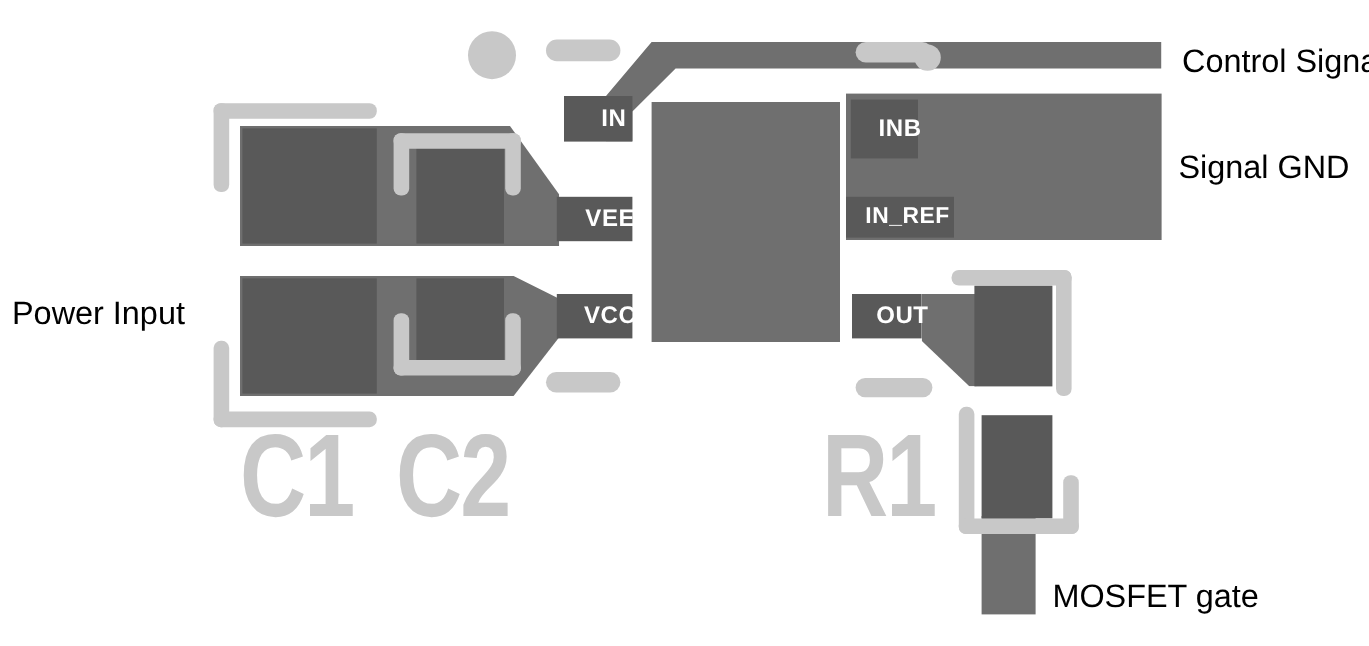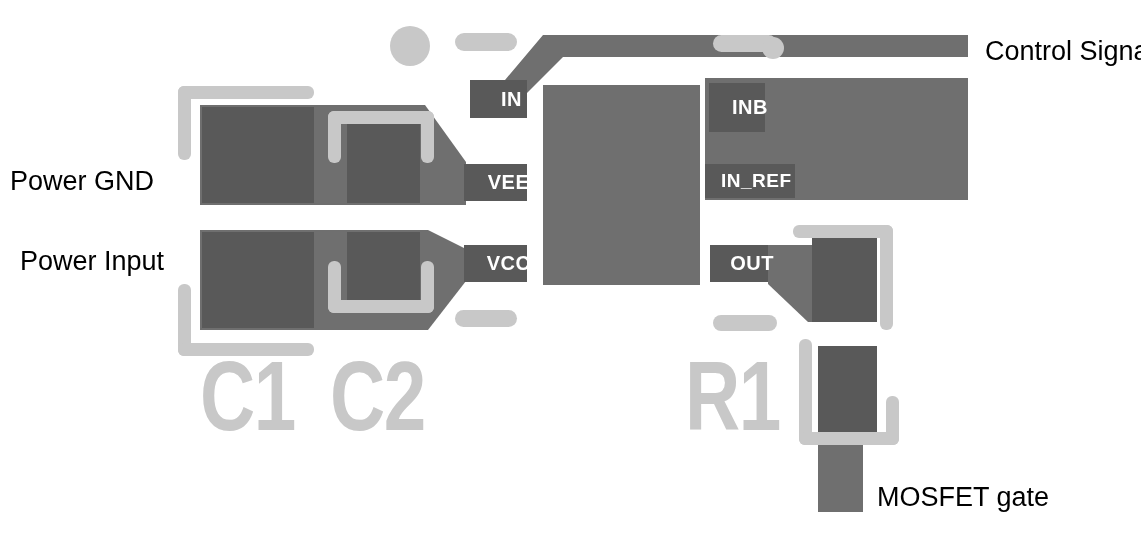--- a/index.html
+++ b/index.html
@@ -97,18 +97,18 @@
   <div class="silk bar" style="left:793px; top:225px; width:100px; height:13px;"></div>
   <div class="silk bar" style="left:880px; top:225px; width:13px; height:105px;"></div>
   <div class="silk bar" style="left:799px; top:339px; width:13px; height:106px;"></div>
   <div class="silk bar" style="left:799px; top:432px; width:100px; height:13px;"></div>
   <div class="silk bar" style="left:886px; top:396px; width:13px; height:49px;"></div>
 
   <div class="silk-text" style="left:200px; top:347px;">C1</div>
   <div class="silk-text" style="left:330px; top:347px;">C2</div>
   <div class="silk-text" style="left:685px; top:347px;">R1</div>
 
-  <div class="anno" style="left:10px; top:167px;">Power GND</div>
-  <div class="anno" style="left:20px; top:247px;text-align:right;">Power Input</div>
+  <div class="anno" style="left:10px; top:247px;text-align:right;">Power Input</div>
   <div class="anno" style="left:985px; top:37px;">Control Signal</div>
+  <div class="anno" style="left:982px; top:125px;">Signal GND</div>
   <div class="anno" style="left:877px; top:483px;">MOSFET gate</div>
 
 </div>
 
 </body></html>

